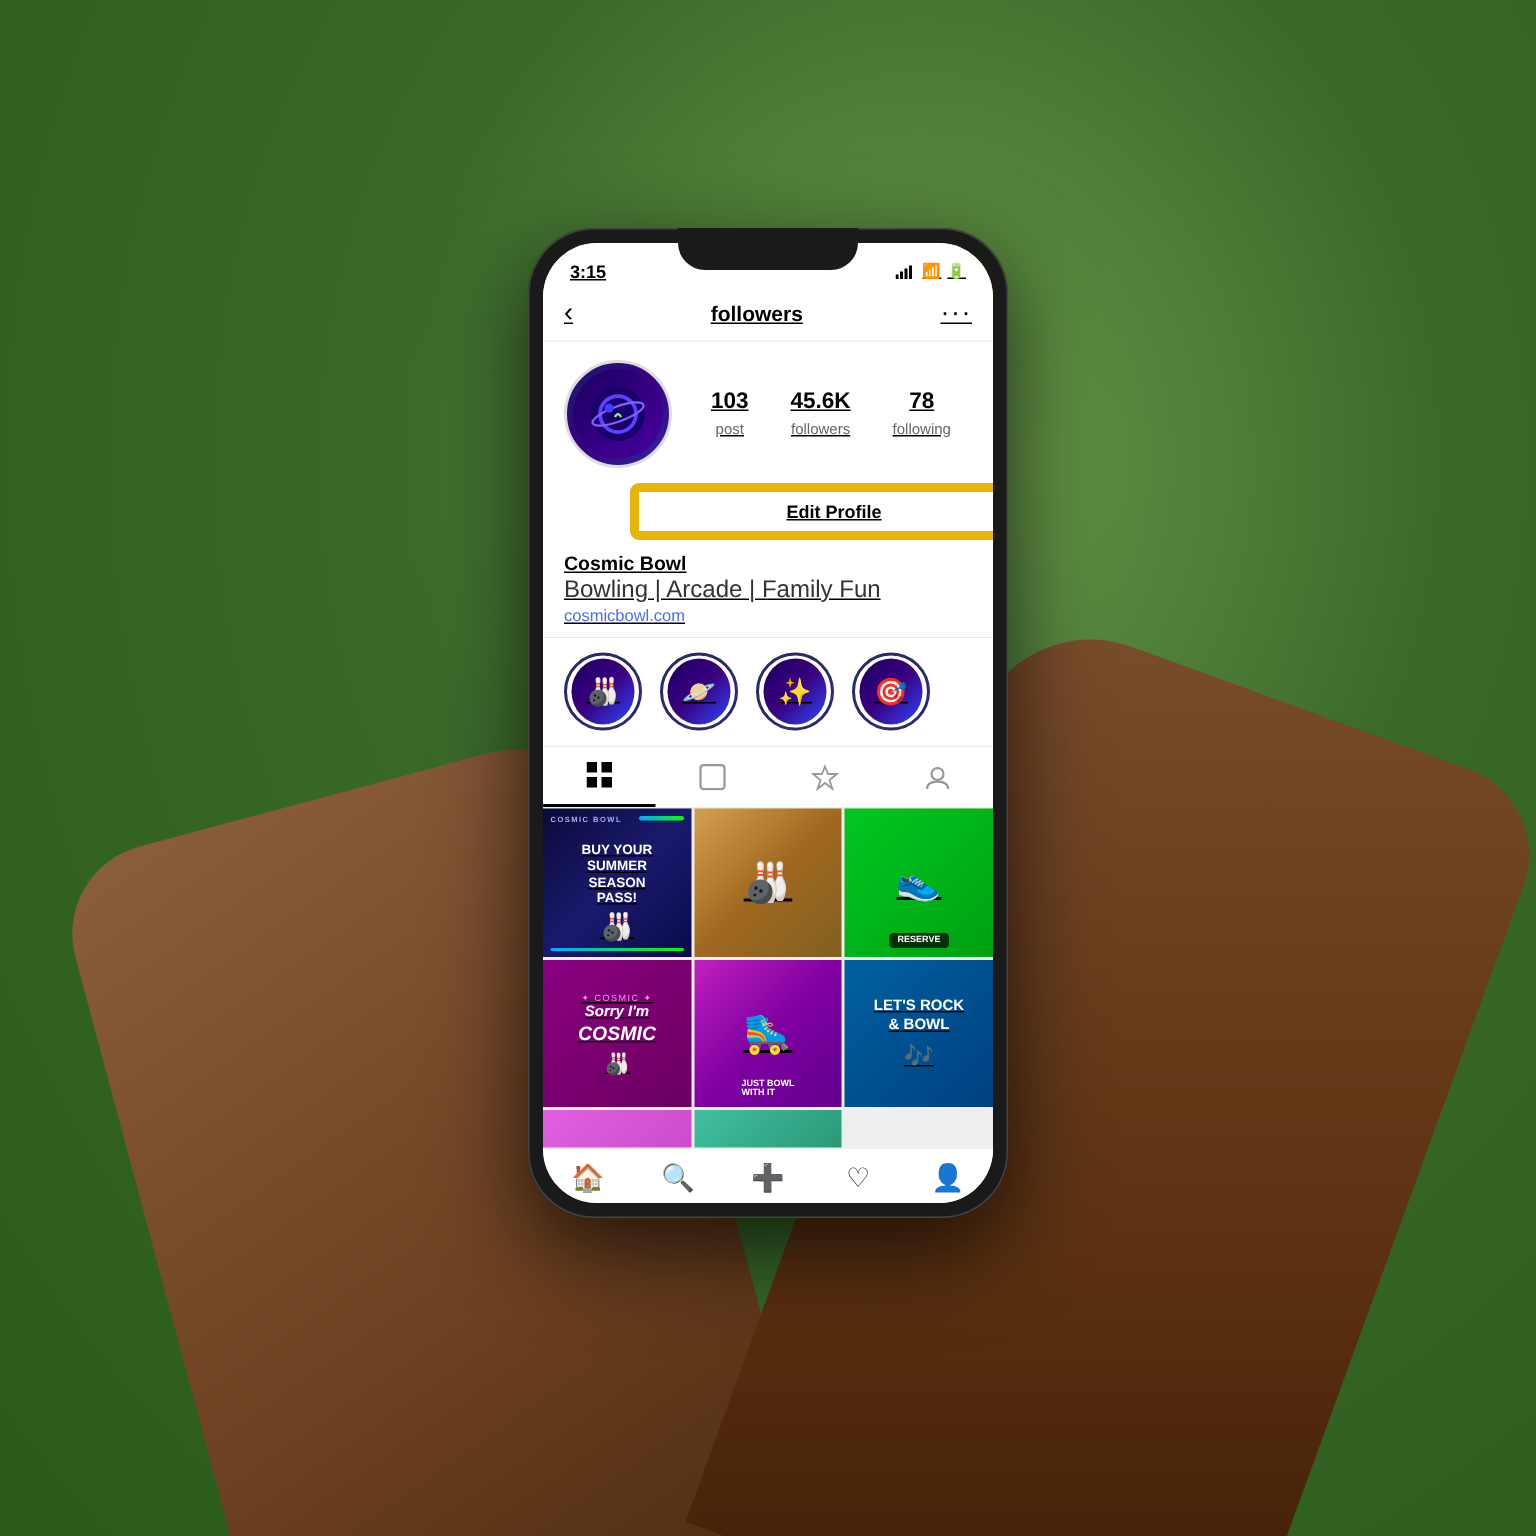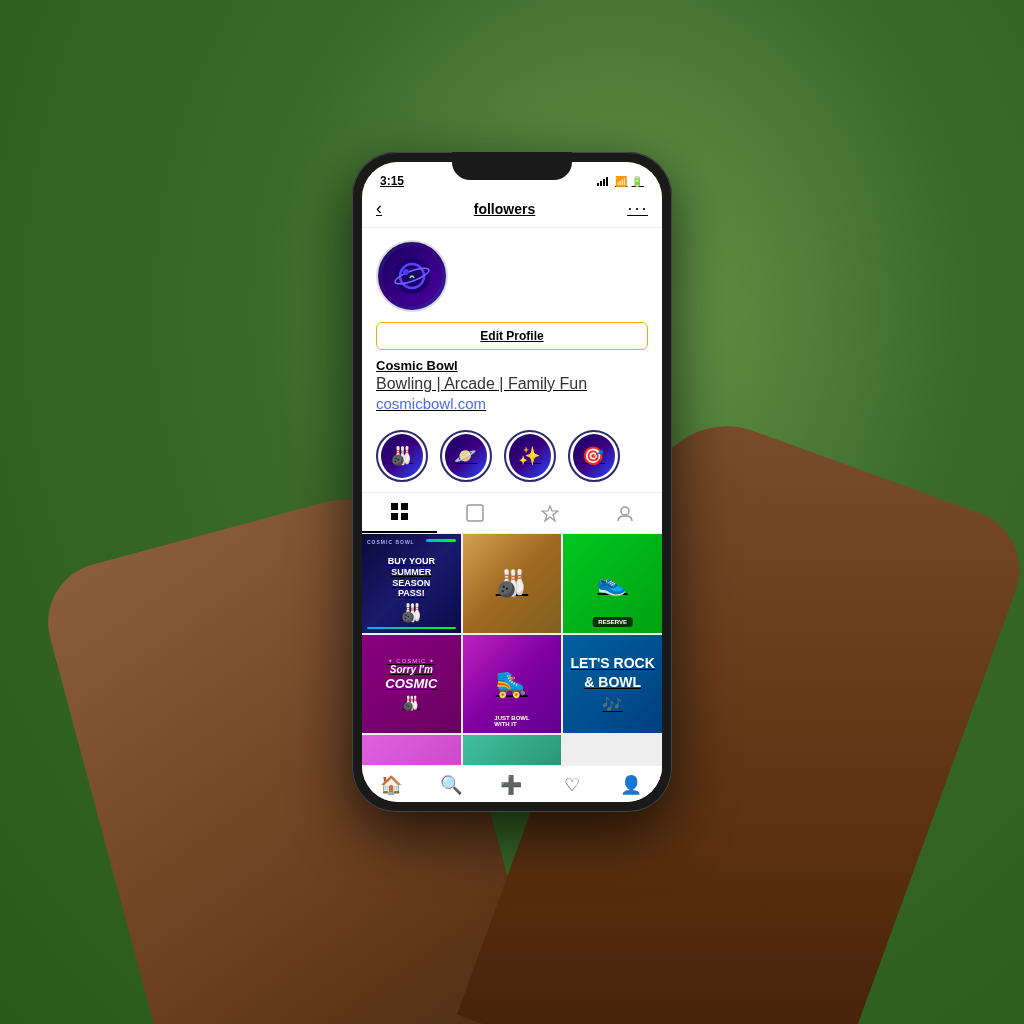--- a/index.html
+++ b/index.html
@@ -198,46 +198,47 @@
 
     .stat-label {
       font-size: 10px;
       color: #666;
     }
 
     .edit-profile-btn {
       display: block;
       width: 100%;
       padding: 6px;
-      border: 1px solid #eab308;
+      border: 6px solid #eab308;
       border-radius: 6px;
       background: #fff;
       font-size: 12px;
       font-weight: 600;
       text-align: center;
       color: #000;
       cursor: pointer;
       margin-bottom: 8px;
+      margin-left: 44px;
     }
 
     .profile-name {
       font-size: 13px;
       font-weight: 700;
       color: #000;
       margin-bottom: 2px;
     }
 
     .profile-bio {
       font-size: 16px;
       color: #333;
       margin-bottom: 2px;
     }
 
     .profile-link {
-      font-size: 15px;
+      font-size: 11px;
       color: #4a6cf7;
     }
 
     
     .stories-row {
       display: flex;
       gap: 12px;
       padding: 10px 14px;
       background: #fff;
       border-bottom: 1px solid #f0f0f0;
@@ -507,20 +508,34 @@
                 <svg viewBox="0 0 40 40" width="40" height="40">
                   <circle cx="20" cy="20" r="18" fill="#1a006a"></circle>
                   <circle cx="20" cy="20" r="12" fill="none" stroke="#6040ff" stroke-width="2.5"></circle>
                   <ellipse cx="20" cy="20" rx="18" ry="5" fill="none" stroke="#8060ff" stroke-width="1.5" transform="rotate(-20 20 20)"></ellipse>
                   <circle cx="14" cy="16" r="3" fill="#4040ff"></circle>
                   <path d="M18 22 Q20 18 22 22" stroke="#80ff80" stroke-width="1.5" fill="none"></path>
                 </svg>
               </div>
             </div>
 
+            <div class="stats">
+              <div class="stat-item">
+                <span class="stat-number">103</span>
+                <span class="stat-label">post</span>
+              </div>
+              <div class="stat-item">
+                <span class="stat-number">45.6K</span>
+                <span class="stat-label">followers</span>
+              </div>
+              <div class="stat-item">
+                <span class="stat-number">78</span>
+                <span class="stat-label">following</span>
+              </div>
+            </div>
           </div>
 
           <button class="edit-profile-btn">Edit Profile</button>
 
           <div class="profile-name">Cosmic Bowl</div>
           <div class="profile-bio">Bowling | Arcade | Family Fun</div>
           <div class="profile-link">cosmicbowl.com</div>
         </div>
 
         <div class="stories-row">
@@ -597,21 +612,21 @@
             <div style="font-size:10px;font-weight:900;color:#fff;font-style:italic;text-align:center;line-height:1.2;">Sorry I'm<br><span style="font-size:13px;">COSMIC</span></div>
             <div style="font-size:14px;margin-top:4px;">🎳</div>
           </div>
 
           <div class="grid-item grid-item-5">
             <span style="font-size:26px;">🛼</span>
             <div class="bottom-text">JUST BOWL<br>WITH IT</div>
           </div>
 
           <div class="grid-item grid-item-6">
-            <div style="font-size:14px;font-weight:900;color:#fff;text-align:center;line-height:1.3;">LET'S ROCK<br>&amp; BOWL</div>
+            <div style="font-size:10px;font-weight:900;color:#fff;text-align:center;line-height:1.3;">LET'S ROCK<br>&amp; BOWL</div>
             <div style="font-size:16px;margin-top:4px;">🎶</div>
           </div>
 
           <div class="grid-item grid-item-7">
             <div class="cosmic-center">COSMIC</div>
           </div>
 
           <div class="grid-item grid-item-8">
             <span style="font-size:24px;">🎳</span>
           </div>

